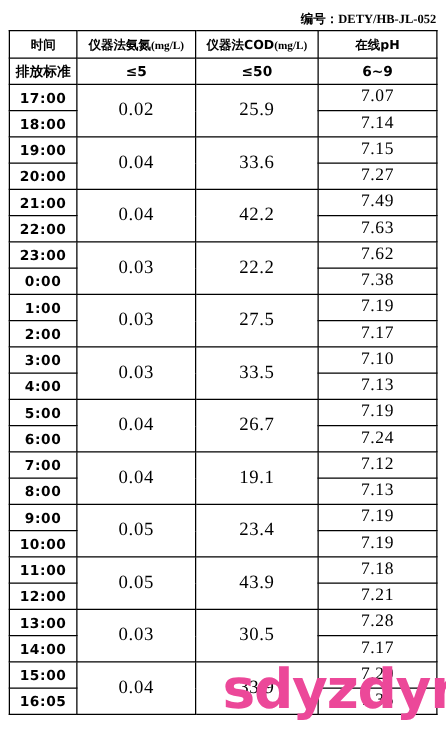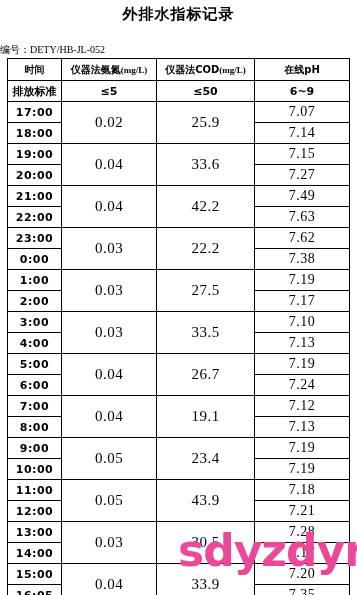--- a/index.html
+++ b/index.html
@@ -25,23 +25,25 @@
     text-align: center;
     font-family: "DejaVu Sans", sans-serif;
     font-weight: bold;
     font-size: 15px;
     letter-spacing: 1px;
     color: #000;
     margin: 4px 0 0 0;
     line-height: 20px;
   }
   .doc-code-row {
+    text-align: right;
     padding-right: 8px;
-    margin-top: 15px;
+    margin-top: 5px;
     height: 14px;
+    font-weight: bold;
   }
   .doc-code {
     font-family: "Liberation Serif", serif;
     font-size: 10px;
     color: #000;
     white-space: nowrap;
   }
   table.record {
     border-collapse: collapse;
     margin: 5px auto 0 auto;
@@ -111,21 +113,20 @@
     line-height: 44px;
     pointer-events: none;
     white-space: nowrap;
   }
 </style>
 </head>
 <body>
 
 <div class="page">
 
-  <div class="doc-title">外排水指标记录</div>
 
   <div class="doc-code-row">
     <span class="doc-code">编号：</span><span class="doc-code">DETY/HB-JL-052</span>
   </div>
 
   <table class="record">
     <colgroup>
       <col class="c-time">
         <col class="c-nh3">
         <col class="c-cod">

